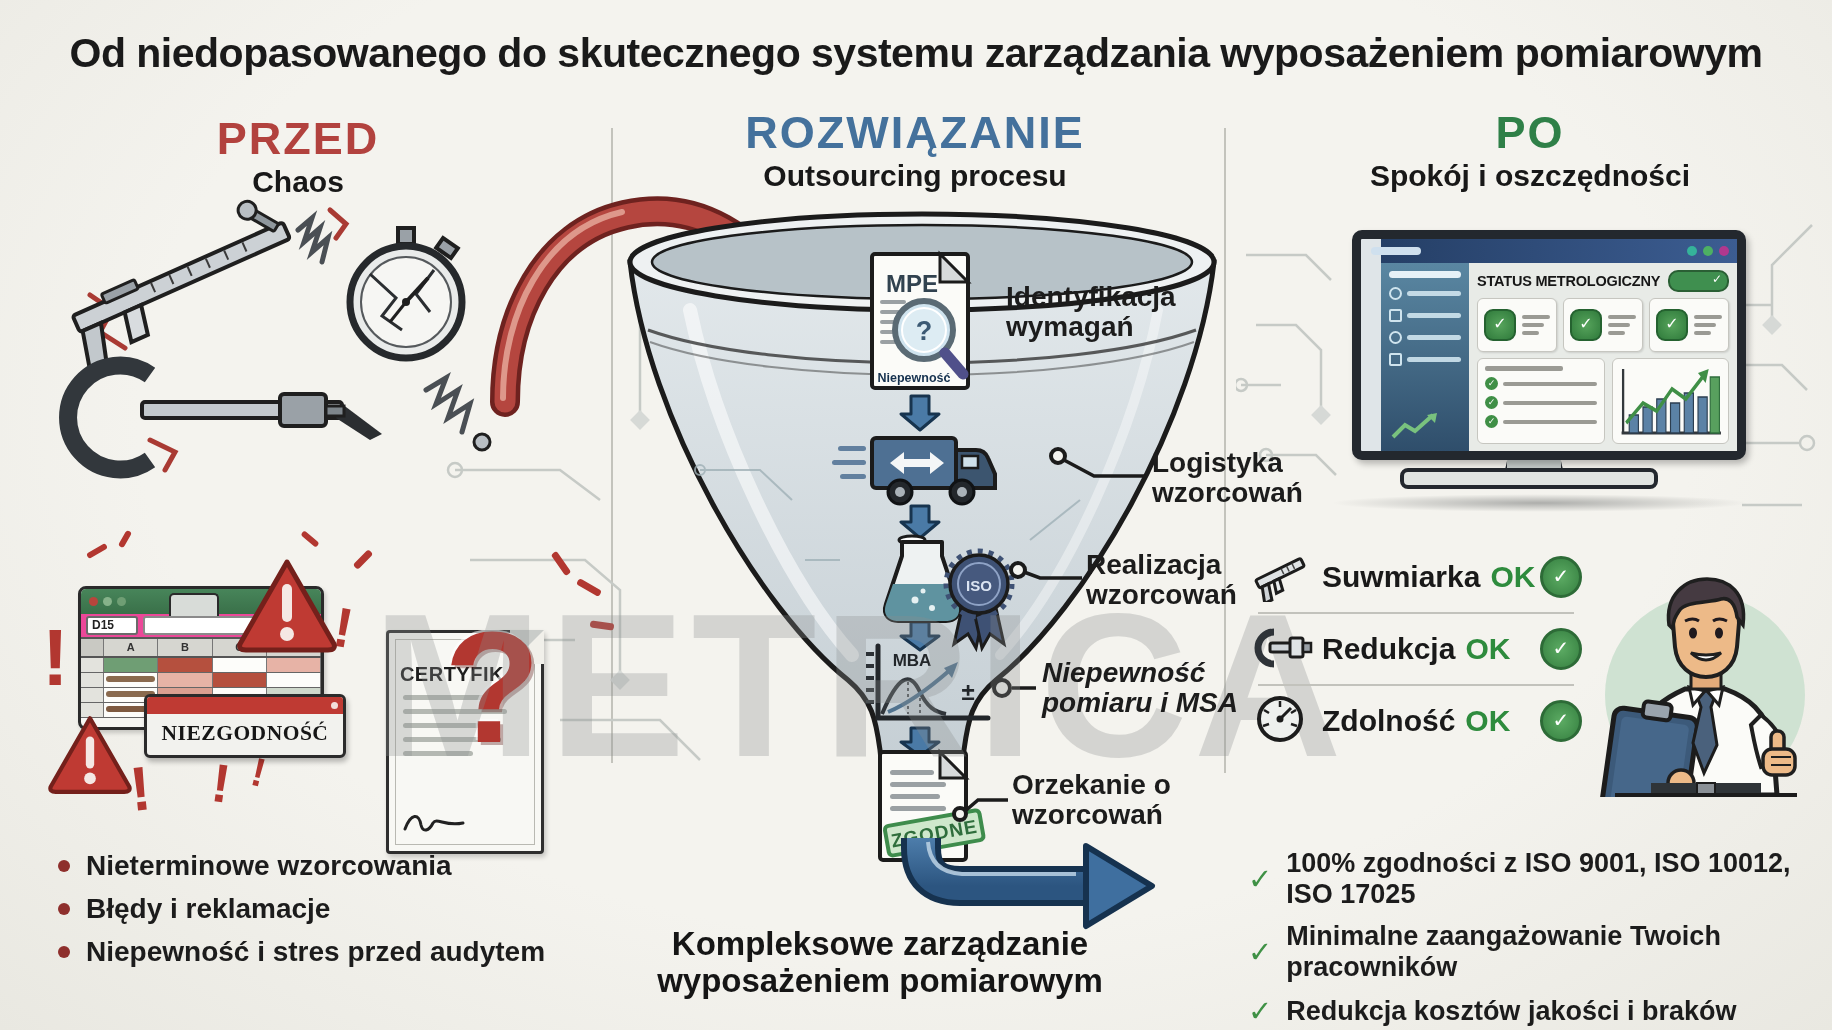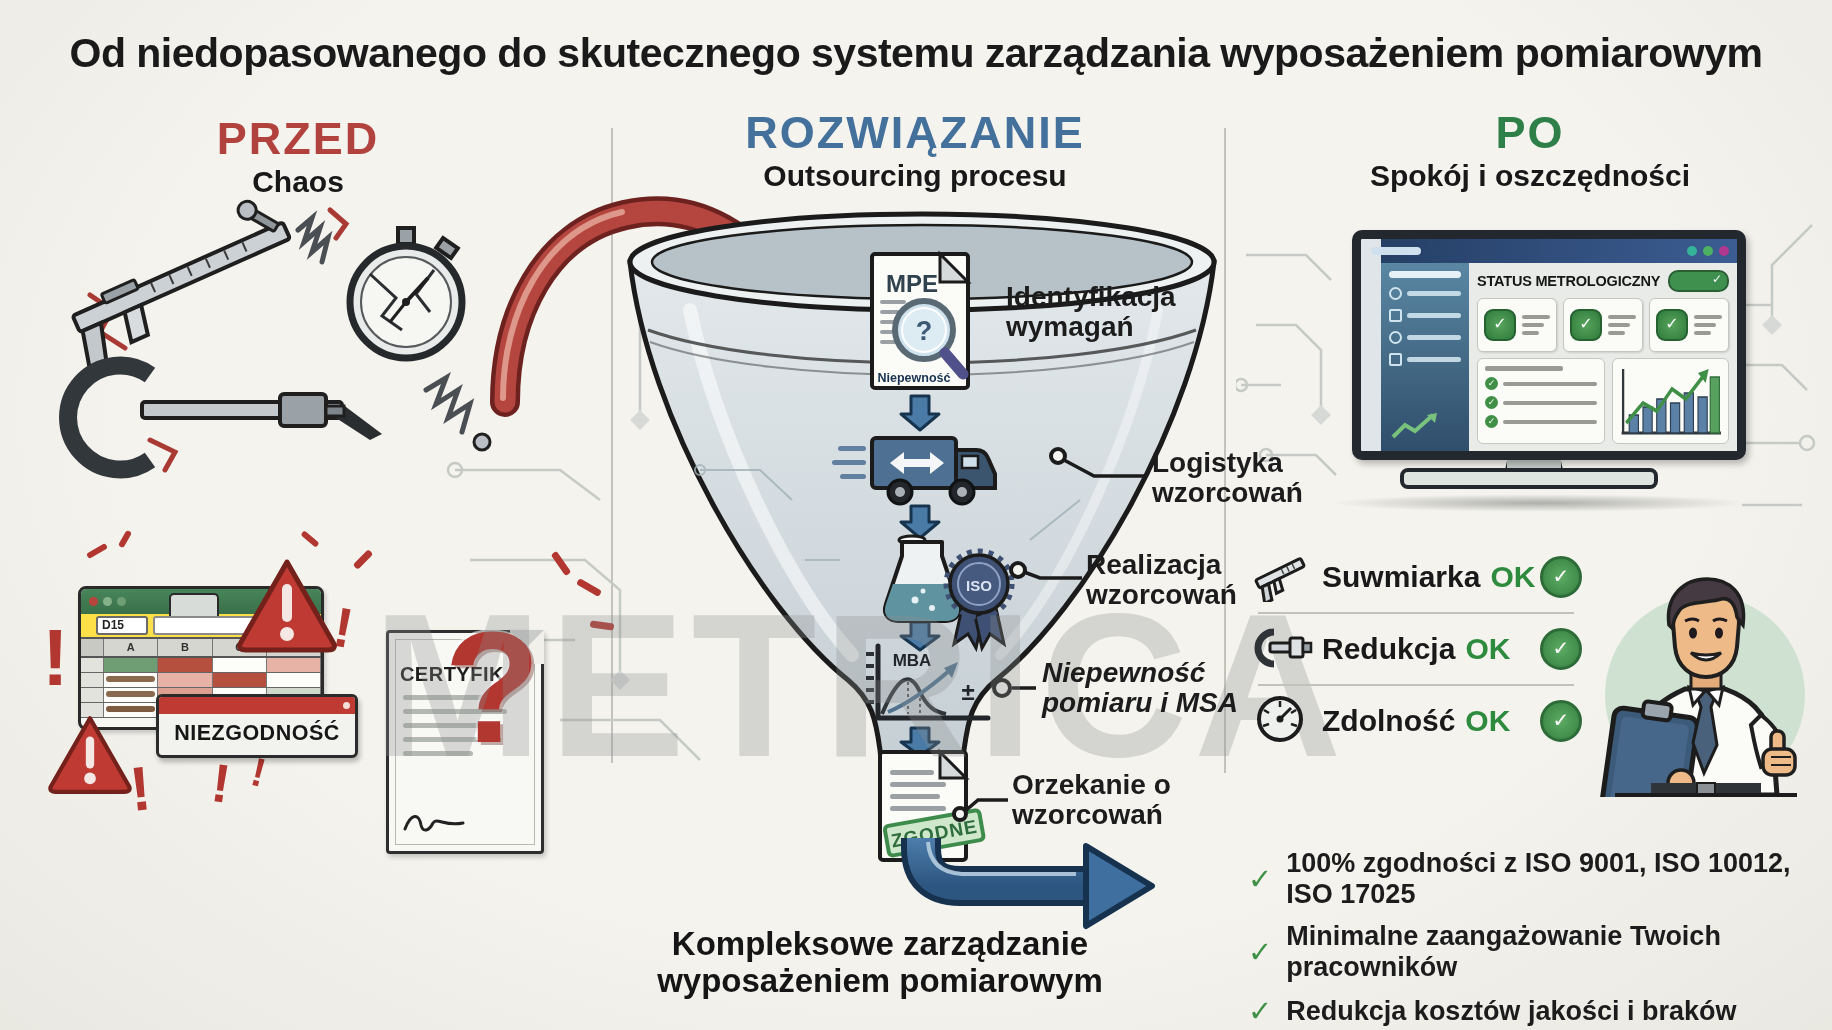--- a/index.html
+++ b/index.html
@@ -22,22 +22,22 @@
   .dot{width:12px;height:12px;border-radius:50%;background:#8e2f2c;margin-right:16px;flex:0 0 auto;}
   .check-glyph{color:#3f9145;font-weight:800;font-size:29px;margin-right:14px;flex:0 0 auto;}
   
   .sheet{width:240px;height:138px;background:#f6f6f2;border:3px solid #2a2a2a;border-radius:8px;
          box-shadow:2px 3px 4px rgba(0,0,0,.18);z-index:12;}
   .sheet-bar{height:25px;background:linear-gradient(#47855a,#3a7049);border-radius:5px 5px 0 0;
              display:flex;align-items:center;padding-left:8px;position:relative;}
   .sheet-bar .d{width:9px;height:9px;border-radius:50%;margin-right:5px;}
   .tab{position:absolute;left:88px;top:4px;width:46px;height:21px;background:#d8dcd8;
        border:2px solid #2a2a2a;border-bottom:none;border-radius:5px 5px 0 0;}
-  .frow{height:23px;background:#fde047;display:flex;align-items:center;gap:5px;
-        padding:0 15px;border-bottom:2px solid #565656;}
+  .frow{height:23px;background:#ec4899;display:flex;align-items:center;gap:5px;
+        padding:0 5px;border-bottom:2px solid #565656;}
   .namebox{width:44px;height:15px;background:#fff;border:2px solid #6a6a6a;border-radius:3px;
            font-size:12px;font-weight:700;color:#222;padding-left:4px;line-height:15px;}
   .fx{flex:1;height:15px;background:#fff;border:2px solid #8a8a8a;border-radius:3px;}
   .hrow{display:flex;height:17px;border-bottom:2px solid #555;}
   .hcell{flex:1;border-right:1px solid #777;background:#d6d6d0;font-size:11px;font-weight:700;
          color:#333;text-align:center;line-height:17px;}
   .grid-row{display:flex;height:14px;border-bottom:1px solid #666;}
   .gc{flex:1;border-right:1px solid #777;}
   .dash{margin:3px 2px;height:6px;border-radius:3px;background:#8a6a4e;}
   
@@ -243,21 +243,21 @@
 
   <div class="excl" style="left:42px;top:618px;font-size:80px;">!</div>
   <div class="excl" style="left:334px;top:600px;font-size:56px;transform:rotate(10deg);">!</div>
   <div class="excl" style="left:130px;top:758px;font-size:62px;transform:rotate(-6deg);">!</div>
   <div class="excl" style="left:212px;top:756px;font-size:54px;transform:rotate(8deg);">!</div>
   <div class="excl" style="left:252px;top:752px;font-size:40px;transform:rotate(14deg);">!</div>
   <div class="spark" style="left:86px;top:548px;width:22px;height:6px;transform:rotate(-30deg);"></div>
   <div class="spark" style="left:116px;top:536px;width:18px;height:6px;transform:rotate(-60deg);"></div>
   <div class="spark" style="left:300px;top:536px;width:20px;height:6px;transform:rotate(40deg);"></div>
 
-  <div class="abs alert-dialog" style="left:156px;top:694px;">
+  <div class="abs alert-dialog" style="left:144px;top:694px;font-family:Liberation Serif, serif;">
     <div class="alert-head"></div>
     <div class="alert-body">NIEZGODNOŚĆ</div>
   </div>
 
   <div class="abs cert" style="left:386px;top:586px;">
     <div class="cert-inner"></div>
     <div class="cert-ear"></div>
     <div class="ctr" style="margin-top:30px;">
       <span class="cert-title">CERTYFIKAT</span>
     </div>
@@ -269,20 +269,34 @@
     <svg width="70" height="30" style="position:absolute;left:12px;bottom:14px;" viewBox="0 0 70 30">
       <path d="M4 22 C 10 6, 18 6, 20 18 C 22 26, 28 24, 32 16 C 36 10, 44 20, 62 16" fill="none" stroke="#222" stroke-width="3" stroke-linecap="round"></path>
     </svg>
   </div>
   <div class="abs qmark" style="left:444px;top:608px;">?</div>
   <div class="spark" style="left:548px;top:560px;width:26px;height:7px;transform:rotate(55deg);"></div>
   <div class="spark" style="left:576px;top:584px;width:26px;height:7px;transform:rotate(30deg);"></div>
   <div class="spark" style="left:590px;top:622px;width:24px;height:7px;transform:rotate(8deg);"></div>
   <div class="spark" style="left:352px;top:556px;width:22px;height:7px;transform:rotate(-45deg);"></div>
 
+  <ul class="bullets abs" style="left:58px;top:850px;z-index:40;">
+    <li>
+        <span class="dot"></span>
+        <span>Nieterminowe wzorcowania</span>
+      </li>
+    <li>
+        <span class="dot"></span>
+        <span>Błędy i reklamacje</span>
+      </li>
+    <li>
+        <span class="dot"></span>
+        <span>Niepewność i stres przed audytem</span>
+      </li>
+  </ul>
 
   <div class="abs ctr" style="left:655px;top:110px;width:520px;">
     <h2 class="col-head" style="color:#44719c;">ROZWIĄZANIE</h2>
     <div class="col-sub">Outsourcing procesu</div>
   </div>
 
   <svg class="abs" style="left:430px;top:185px;z-index:10;" width="860" height="745" viewBox="430 185 860 745">
     <defs>
       <linearGradient id="glass" x1="0" y1="0" x2="0" y2="1">
         <stop offset="0" stop-color="#e2e8eb"></stop>

